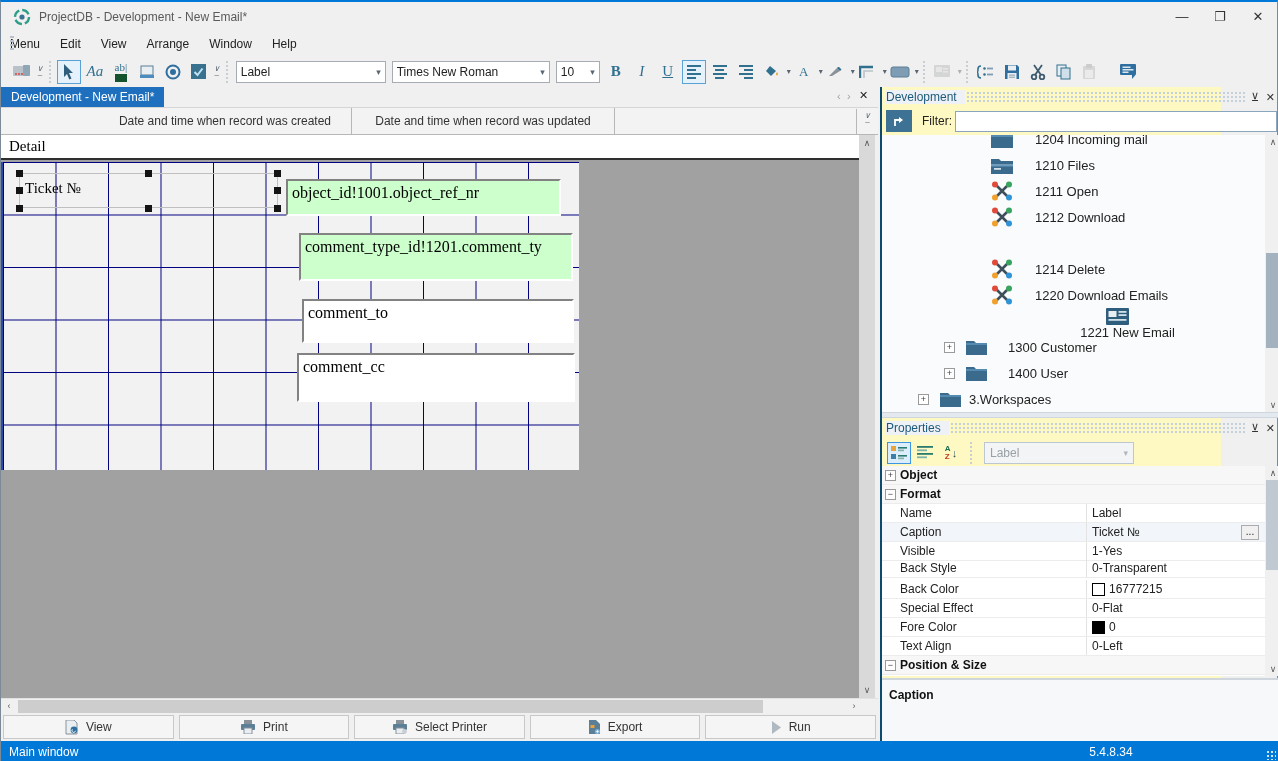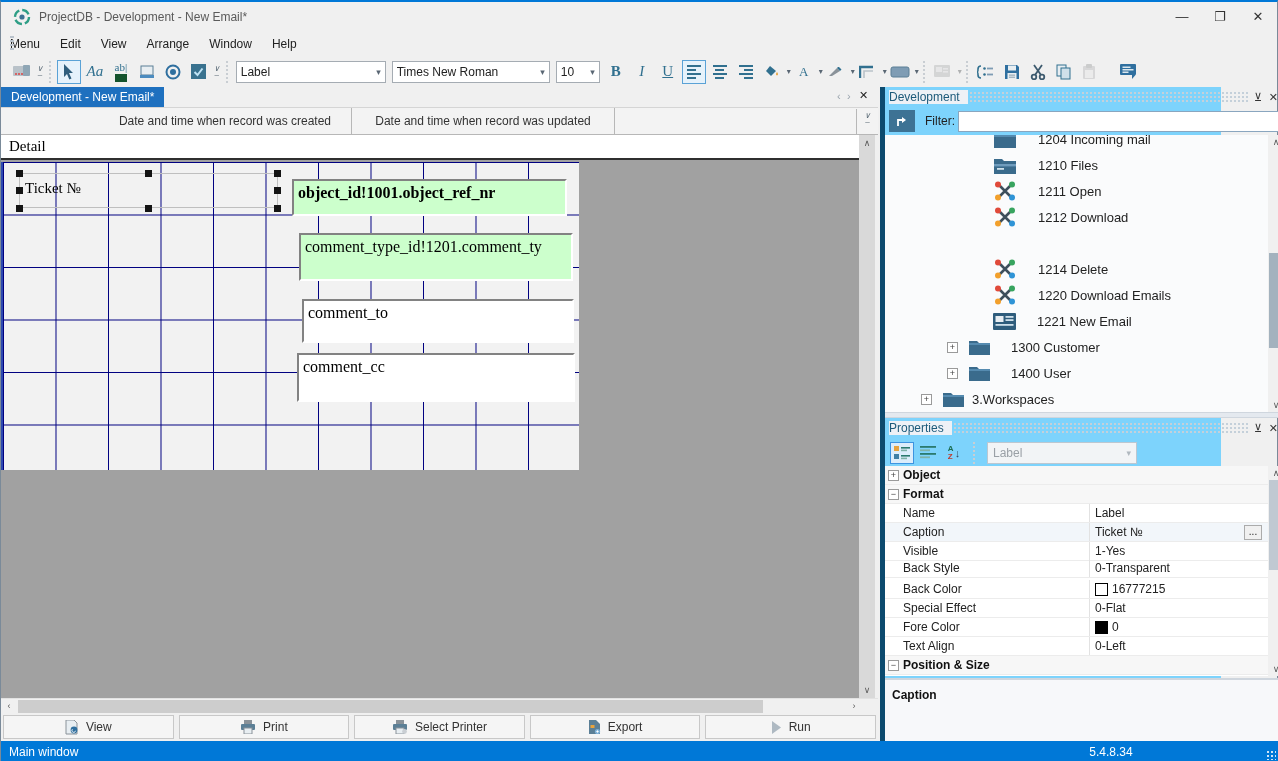--- a/index.html
+++ b/index.html
@@ -60,21 +60,21 @@
   #btnrow{left:0;top:711px;width:877px;height:28px;background:#f0f0f0;display:flex;gap:5px;padding:2px 2px;}
   .bigbtn{flex:1;background:#f5f5f5;border:1px solid #c8c8c8;display:flex;align-items:center;justify-content:center;gap:7px;color:#333;font-size:12px;}
 
   
   #statusbar{left:0;top:739px;width:1278px;height:22px;background:#0078d7;color:#fff;}
   #status-left{left:8px;top:4px;}
   #status-version{left:1050px;top:4px;width:120px;text-align:center;}
   #grip-resize{right:3px;bottom:3px;width:10px;height:10px;background:radial-gradient(circle 1px,#cfe4f7 1px,transparent 1.2px);background-size:4px 4px;}
 
   
-  #rightpanel{left:879px;top:85px;width:341px;height:654px;background:#7dd3fc;border-left:5px solid #0c4a6e;}
+  #rightpanel{left:879px;top:85px;width:341px;height:654px;background:#fef9c3;border-left:2px solid #0c4a6e;}
   .panelhdr{position:absolute;left:0;width:399px;height:21px;color:#1d5a7a;font-size:12px;}
   .panelhdr .dots{position:absolute;left:4px;right:36px;top:4px;bottom:4px;background:radial-gradient(circle 1px,#c4d0da 1px,transparent 1.2px);background-size:4px 4px;}
   .panelhdr .txt{position:absolute;left:4px;top:3px;background:#eef1f6;padding-right:8px;}
   .pin{position:absolute;right:22px;top:4px;color:#333;font-size:11px;}
   .pclose{position:absolute;right:6px;top:4px;color:#333;font-size:11px;}
 
   #filterrow{left:0;top:21px;width:399px;height:27px;}
   #nav-btn{left:4px;top:2px;width:26px;height:22px;background:#3d7294;display:flex;align-items:center;justify-content:center;}
   #filter-label{left:40px;top:6px;color:#222;}
   #filter-input{left:73px;top:3px;width:322px;height:21px;background:#fff;border:1px solid #8aa6bf;font-size:12px;padding:0 4px;}
@@ -354,21 +354,21 @@
     <div id="sel-label" class="abs">Ticket №</div>
     <span class="hnd" style="left:15px;top:35px;"></span>
     <span class="hnd" style="left:144px;top:35px;"></span>
     <span class="hnd" style="left:273px;top:35px;"></span>
     <span class="hnd" style="left:15px;top:52px;"></span>
     <span class="hnd" style="left:273px;top:52px;"></span>
     <span class="hnd" style="left:15px;top:70px;"></span>
     <span class="hnd" style="left:144px;top:70px;"></span>
     <span class="hnd" style="left:273px;top:70px;"></span>
 
-    <div class="dfield green abs" style="left:291px;top:44px;width:275px;height:37px;font-weight:bold;">object_id!1001.object_ref_nr</div>
+    <div class="dfield green abs" style="left:285px;top:44px;width:275px;height:37px;">object_id!1001.object_ref_nr</div>
     <div class="dfield green abs" style="left:298px;top:98px;width:274px;height:48px;">comment_type_id!1201.comment_ty</div>
     <div class="dfield white abs" style="left:301px;top:164px;width:272px;height:44px;">comment_to</div>
     <div class="dfield white abs" style="left:296px;top:218px;width:278px;height:49px;">comment_cc</div>
   </div>
 
   <div class="vscroll abs" style="left:858px;top:133px;width:16px;height:563px;">
     <span class="sbtn" style="left:0;top:0;width:16px;height:16px;line-height:16px;background:#d9d9d9;">∧</span>
     <span class="sbtn" style="left:0;bottom:0;width:16px;height:16px;line-height:16px;">∨</span>
   </div>
 
@@ -512,21 +512,21 @@
             <svg width="24" height="20" viewBox="0 0 24 20">
               <path d="M6 4 L18 16 M18 4 L6 16" stroke="#3d4f5c" stroke-width="2.6"></path>
               <circle cx="5" cy="3.5" r="3" fill="#e04a3a"></circle>
               <circle cx="19" cy="3.5" r="3" fill="#38a45f"></circle>
               <circle cx="5" cy="16.5" r="3" fill="#f2a02c"></circle>
               <circle cx="19" cy="16.5" r="3" fill="#2f94d6"></circle>
             </svg>
           </span>
         <span class="tlabel">1220 Download Emails</span>
       </div>
-      <div class="trow" style="top:173px;padding-left:108px;">
+      <div class="trow" style="top:173px;padding-left:108px;flex-direction:column;">
         <span style="margin-right:21px;">
             <svg width="23" height="17" viewBox="0 0 23 17">
               <rect x="0" y="0" width="23" height="17" rx="1" fill="#2f5d7c"></rect>
               <rect x="2.5" y="3" width="8" height="6" fill="#e8eef2"></rect>
               <rect x="12.5" y="3" width="8" height="1.8" fill="#cfe0ea"></rect>
               <rect x="12.5" y="6.2" width="8" height="1.8" fill="#cfe0ea"></rect>
               <rect x="2.5" y="11" width="18" height="1.8" fill="#cfe0ea"></rect>
             </svg>
           </span>
         <span class="tlabel">1221 New Email</span>

